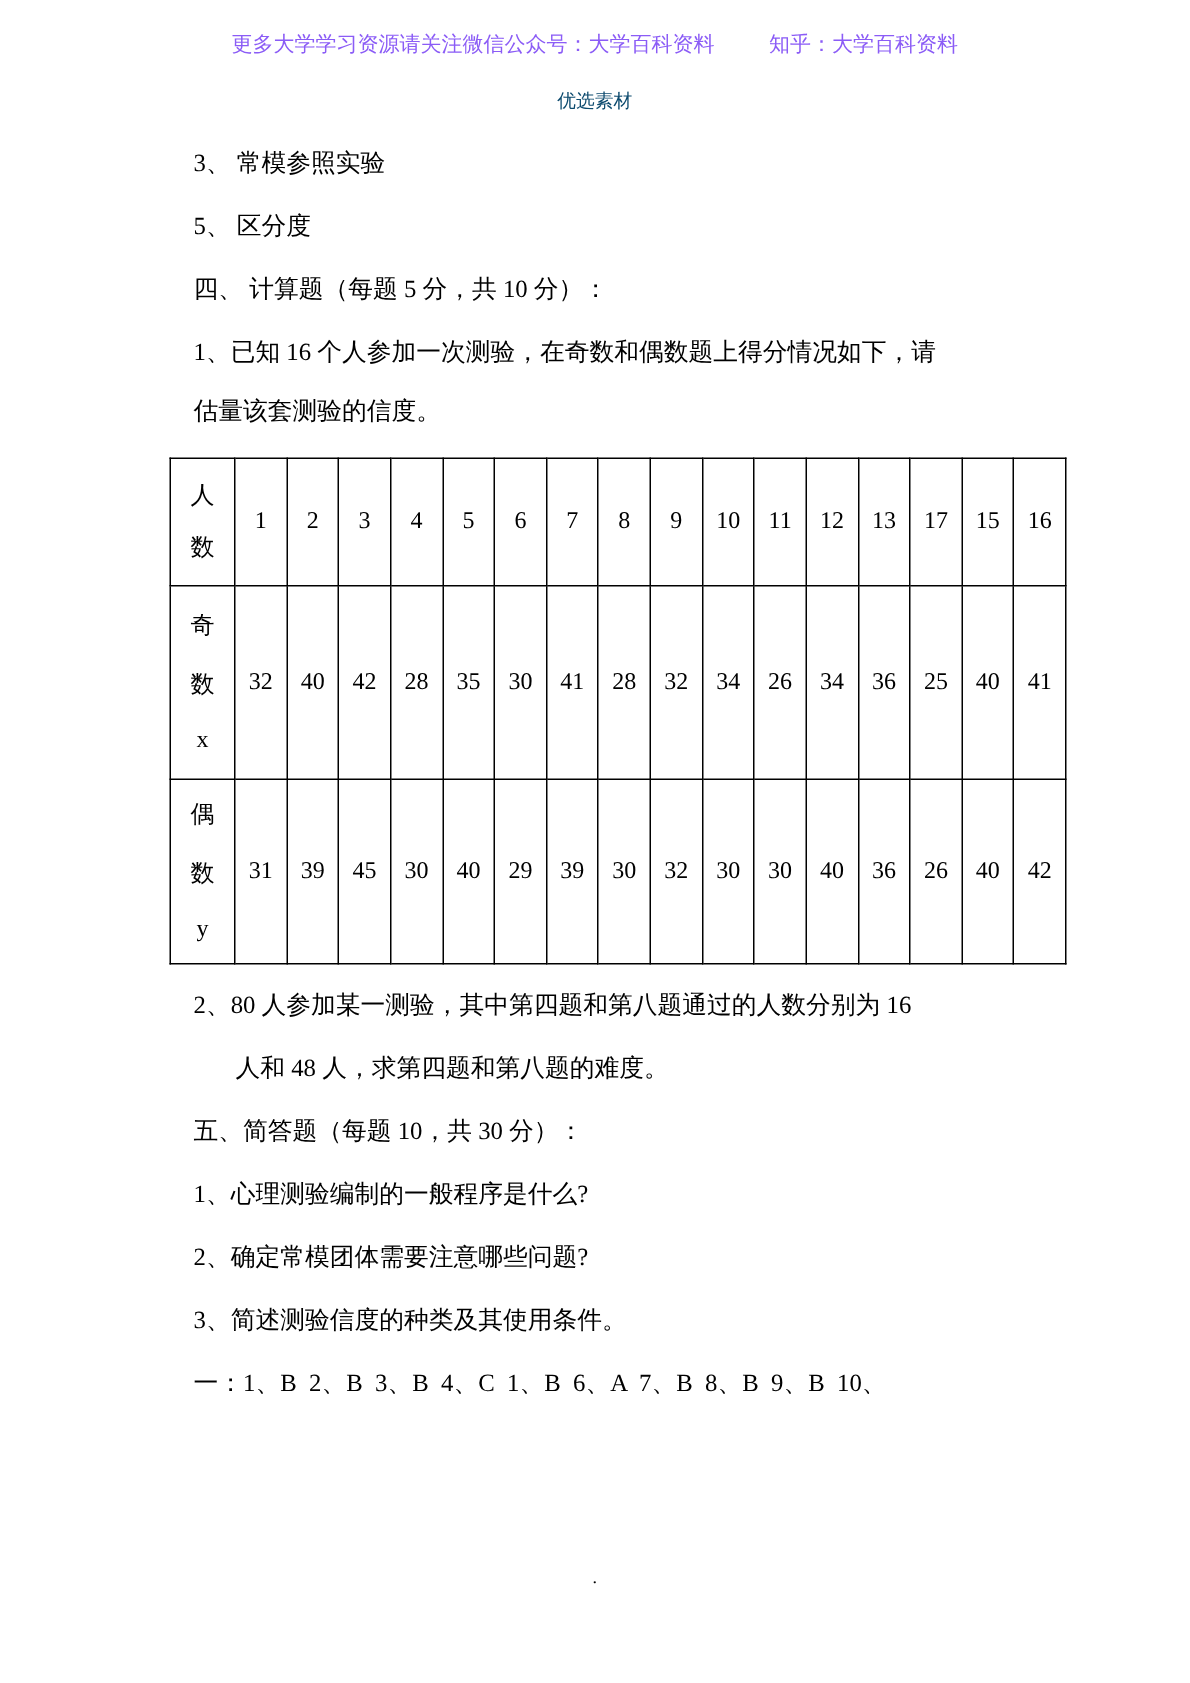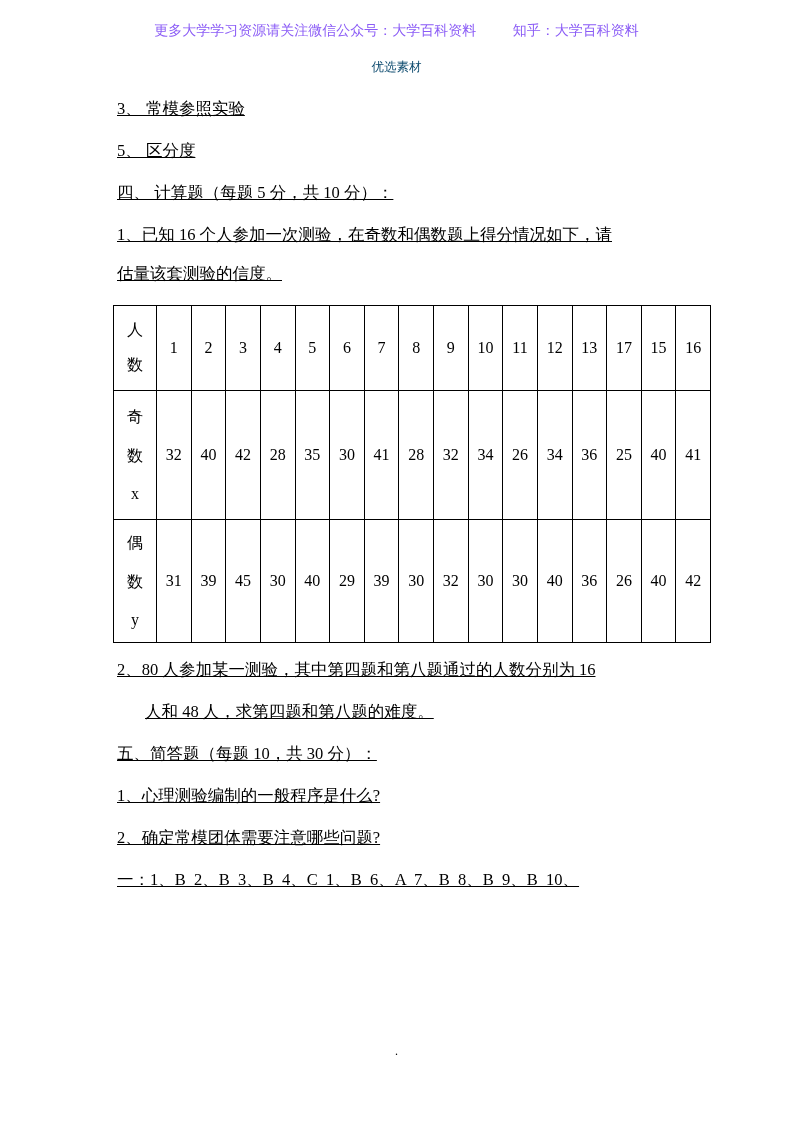--- a/index.html
+++ b/index.html
@@ -34,24 +34,23 @@
     line-height: 15px;
   }
   .content {
     position: absolute;
     top: 98px;
     left: 113px;
     width: 600px;
     font-size: 16.5px;
   }
   .content p.line {
-    margin: 0 0 21px 4px;
+    margin: 0 0 21px 16px;
     line-height: 21px;
     white-space: pre-wrap;
-    text-decoration: underline;
   }
   .content p.tight { margin-bottom: 18px; }
   .content p.indent { padding-left: 28px; }
   table.score-table {
     border-collapse: collapse;
     table-layout: fixed;
     width: 598px;
     margin: 2px 0 16px 0;
   }
   table.score-table td {
@@ -178,18 +177,19 @@
             <td>42</td>
           </tr>
         </tbody>
     </table>
 
     <p class="line">2、80 人参加某一测验，其中第四题和第八题通过的人数分别为 16</p>
     <p class="line indent">人和 48 人，求第四题和第八题的难度。</p>
     <p class="line">五、简答题（每题 10，共 30 分）：</p>
     <p class="line">1、心理测验编制的一般程序是什么?</p>
     <p class="line">2、确定常模团体需要注意哪些问题?</p>
+    <p class="line">3、简述测验信度的种类及其使用条件。</p>
     <p class="line">一：1、B  2、B  3、B  4、C  1、B  6、A  7、B  8、B  9、B  10、</p>
   </div>
 
   <div class="footer-dot">.</div>
 
 </div>
 
 </body></html>

